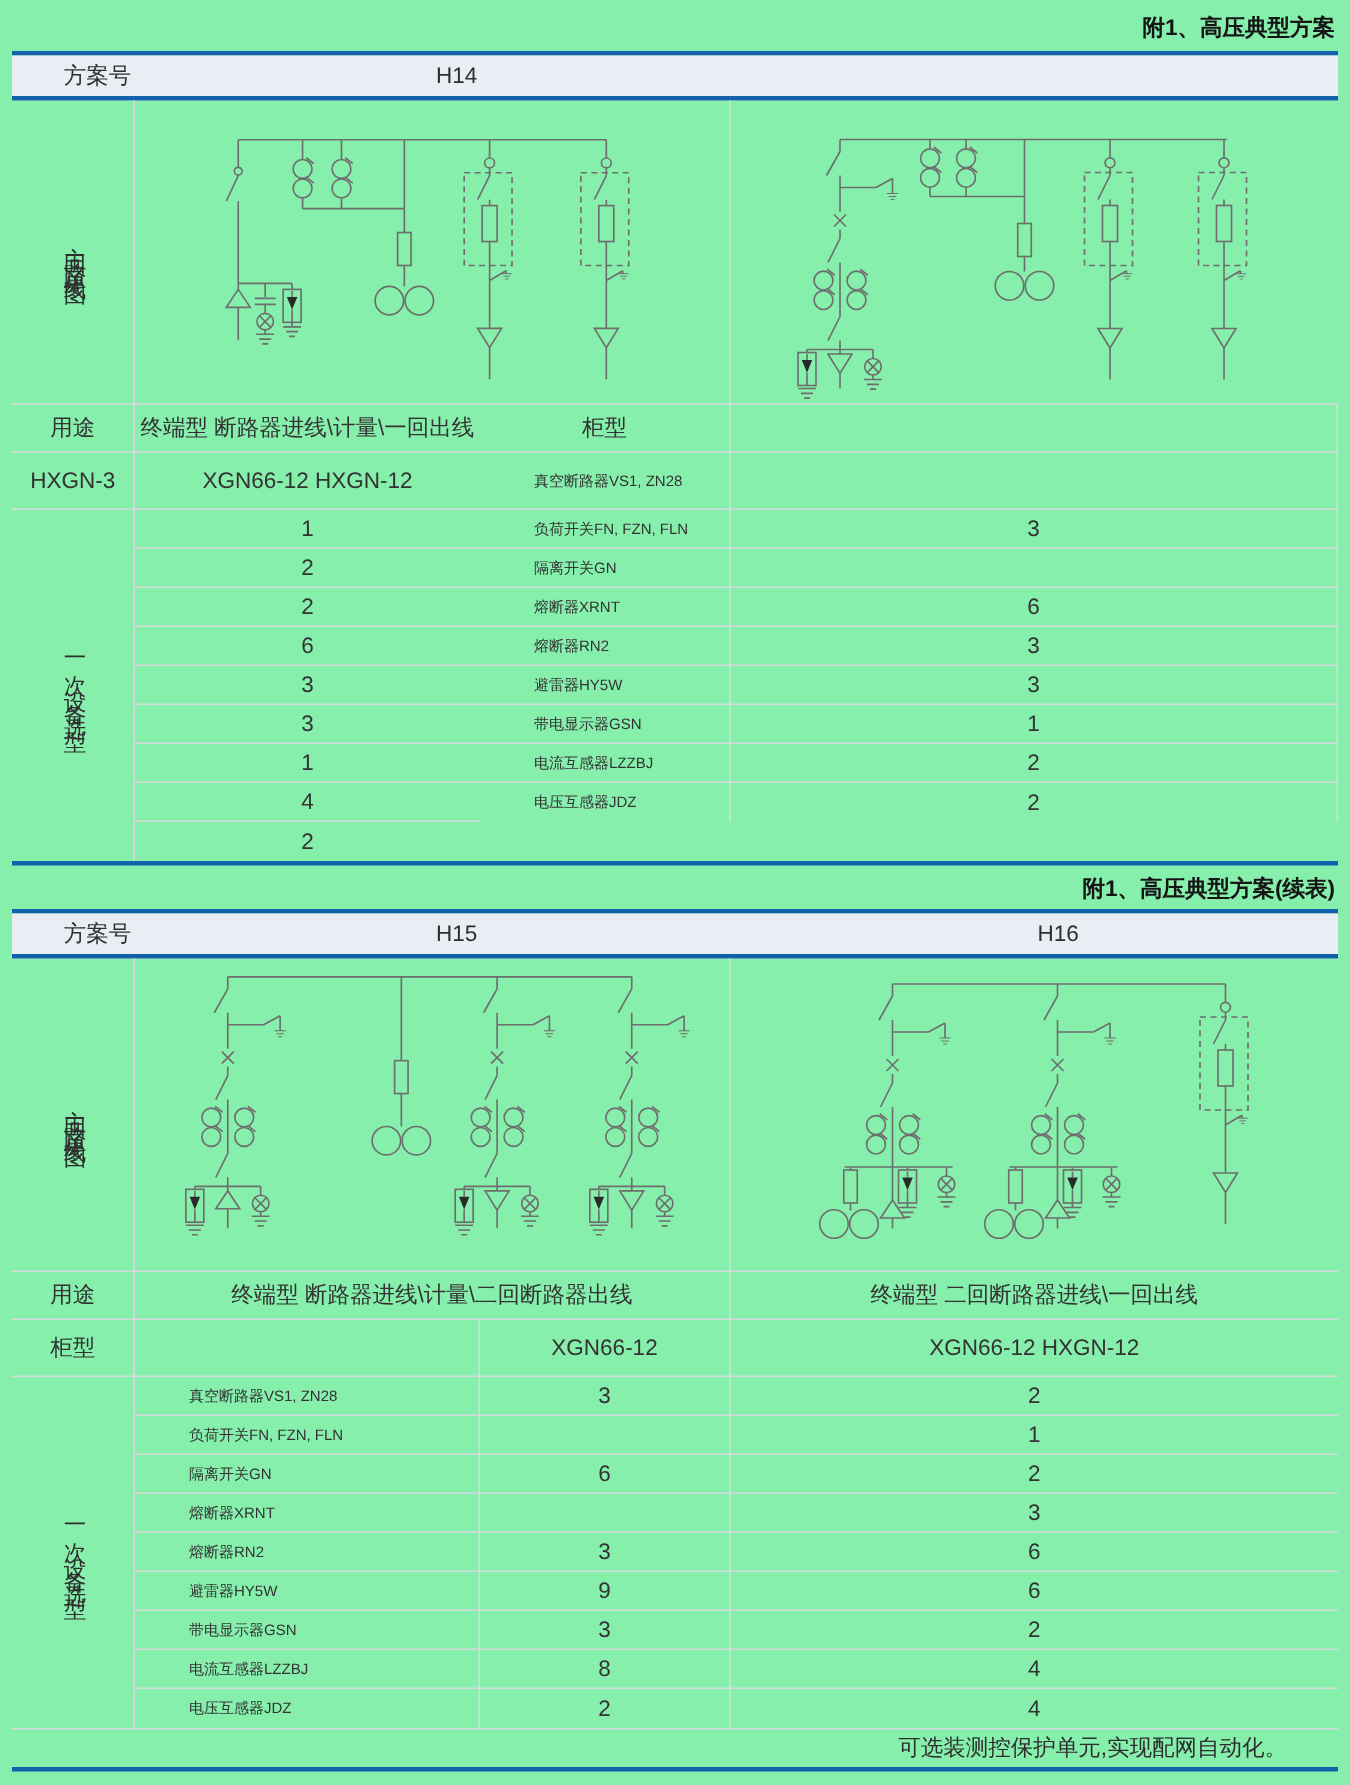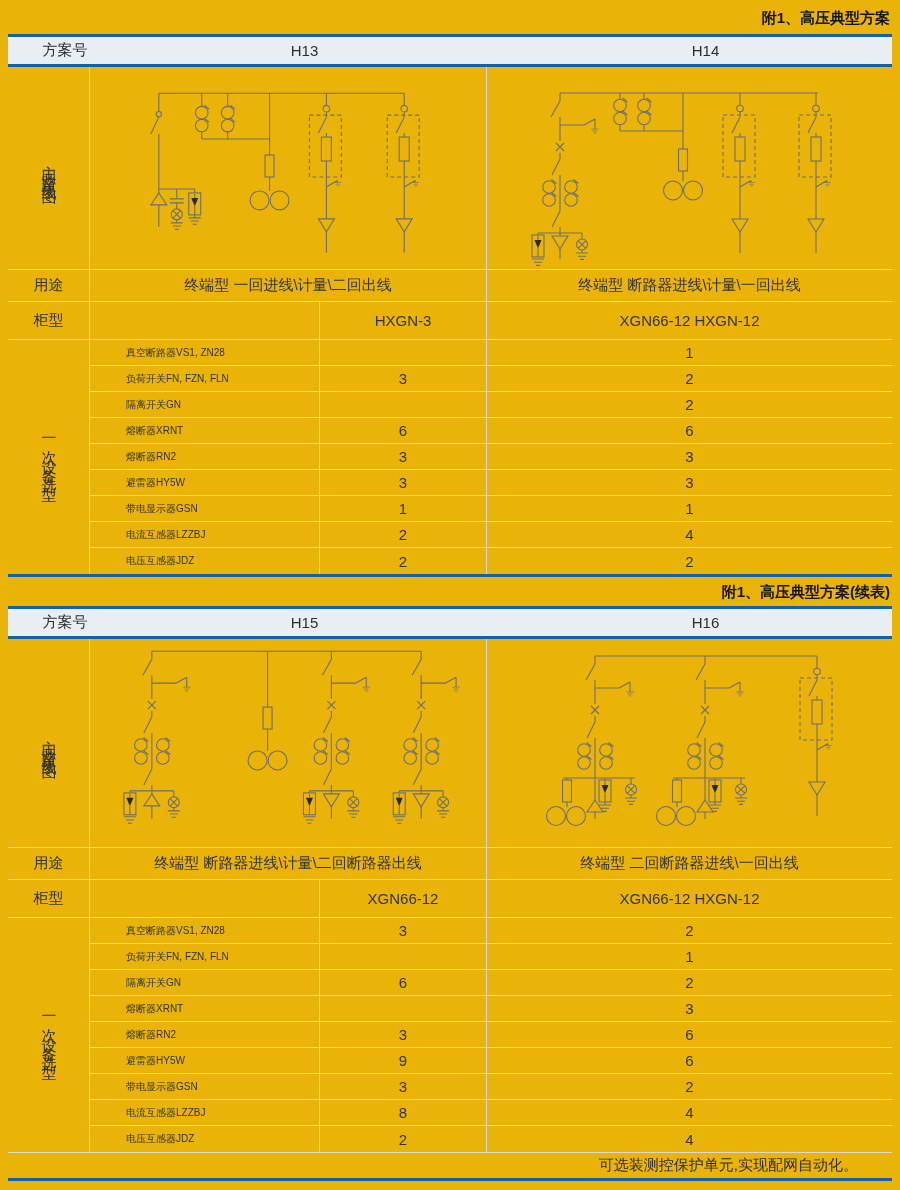--- a/index.html
+++ b/index.html
@@ -3,21 +3,21 @@
 <meta charset="utf-8">
 <style>
   :root{
     --blue:#1261aa;
     --hbg:#e9edf4;
     --gl:#d9dade;
     --txt:#333;
   }
   *{margin:0;padding:0;box-sizing:border-box;}
   body{background:#fff;font-family:"Liberation Sans",sans-serif;color:var(--txt);}
-  .page{width:900px;height:1190px;background:#eab308;overflow:hidden;position:relative;}
+  .page{width:900px;height:1190px;background:#86efac;overflow:hidden;position:relative;}
   .doc-title{width:892px;text-align:right;font-size:15px;font-weight:bold;color:#151515;padding:9px 2px 6px 0;}
   .doc-title.second{padding:6px 2px 4px 0;}
   .tbl{margin-left:8px;width:884px;border-top:3px solid var(--blue);border-bottom:3px solid var(--blue);}
   .thead{display:grid;grid-template-columns:82px 397px 405px;height:30px;background:var(--hbg);border-bottom:3px solid var(--blue);padding-left:16px;}
   .thead .hc{display:flex;align-items:center;justify-content:center;font-size:15px;color:#2e2e2e;}
   .tbody{display:grid;grid-template-columns:82px 230px 167px 405px;}
   .t1 .tbody{grid-template-rows:203px 32px 38px repeat(9,26px);}
   .t2 .tbody{grid-template-rows:209px 32px 38px repeat(9,26px) 26px;}
   .c{display:flex;align-items:center;justify-content:center;font-size:15px;color:var(--txt);overflow:hidden;}
   .br{border-right:1px solid var(--gl);text-align:right;}
@@ -102,21 +102,20 @@
   </defs>
 </svg>
 
 <div class="page">
 
   <div class="doc-title">附1、高压典型方案</div>
 
   <div class="tbl t1">
     <div class="thead">
       <div class="hc">方案号</div>
-      <div class="hc">H13</div>
       <div class="hc">H14</div>
     </div>
     <div class="tbody">
 
       <div class="c br bb">
           <span class="vtext">主回路单线图</span>
         </div>
       <div class="c br bb span2 diag-cell">
         <svg class="diag" viewBox="0 0 397 202" stroke="#6e6e6e" fill="none" stroke-width="1.1">
           <path d="M69 26 H315"></path>
@@ -163,21 +162,20 @@
           <path d="M196 26 V82"></path>
             <use href="#fuse" x="196" y="82"></use>
             <path d="M196 104 V114"></path>
             <use href="#ptp" x="196" y="123.5"></use>
           <use href="#outb" x="253" y="26"></use>
           <use href="#outb" x="329" y="26"></use>
         </svg>
       </div>
 
       <div class="c br bb">用途</div>
-      <div class="c br bb span2">终端型 一回进线\计量\二回出线</div>
       <div class="c bb">终端型 断路器进线\计量\一回出线</div>
 
       <div class="c br bb">柜型</div>
       <div class="c br bb"></div>
       <div class="c br bb">HXGN-3</div>
       <div class="c bb">XGN66-12 HXGN-12</div>
 
       <div class="c br equip-label">
           <span class="vtext wide">一次设备选型</span>
         </div>

